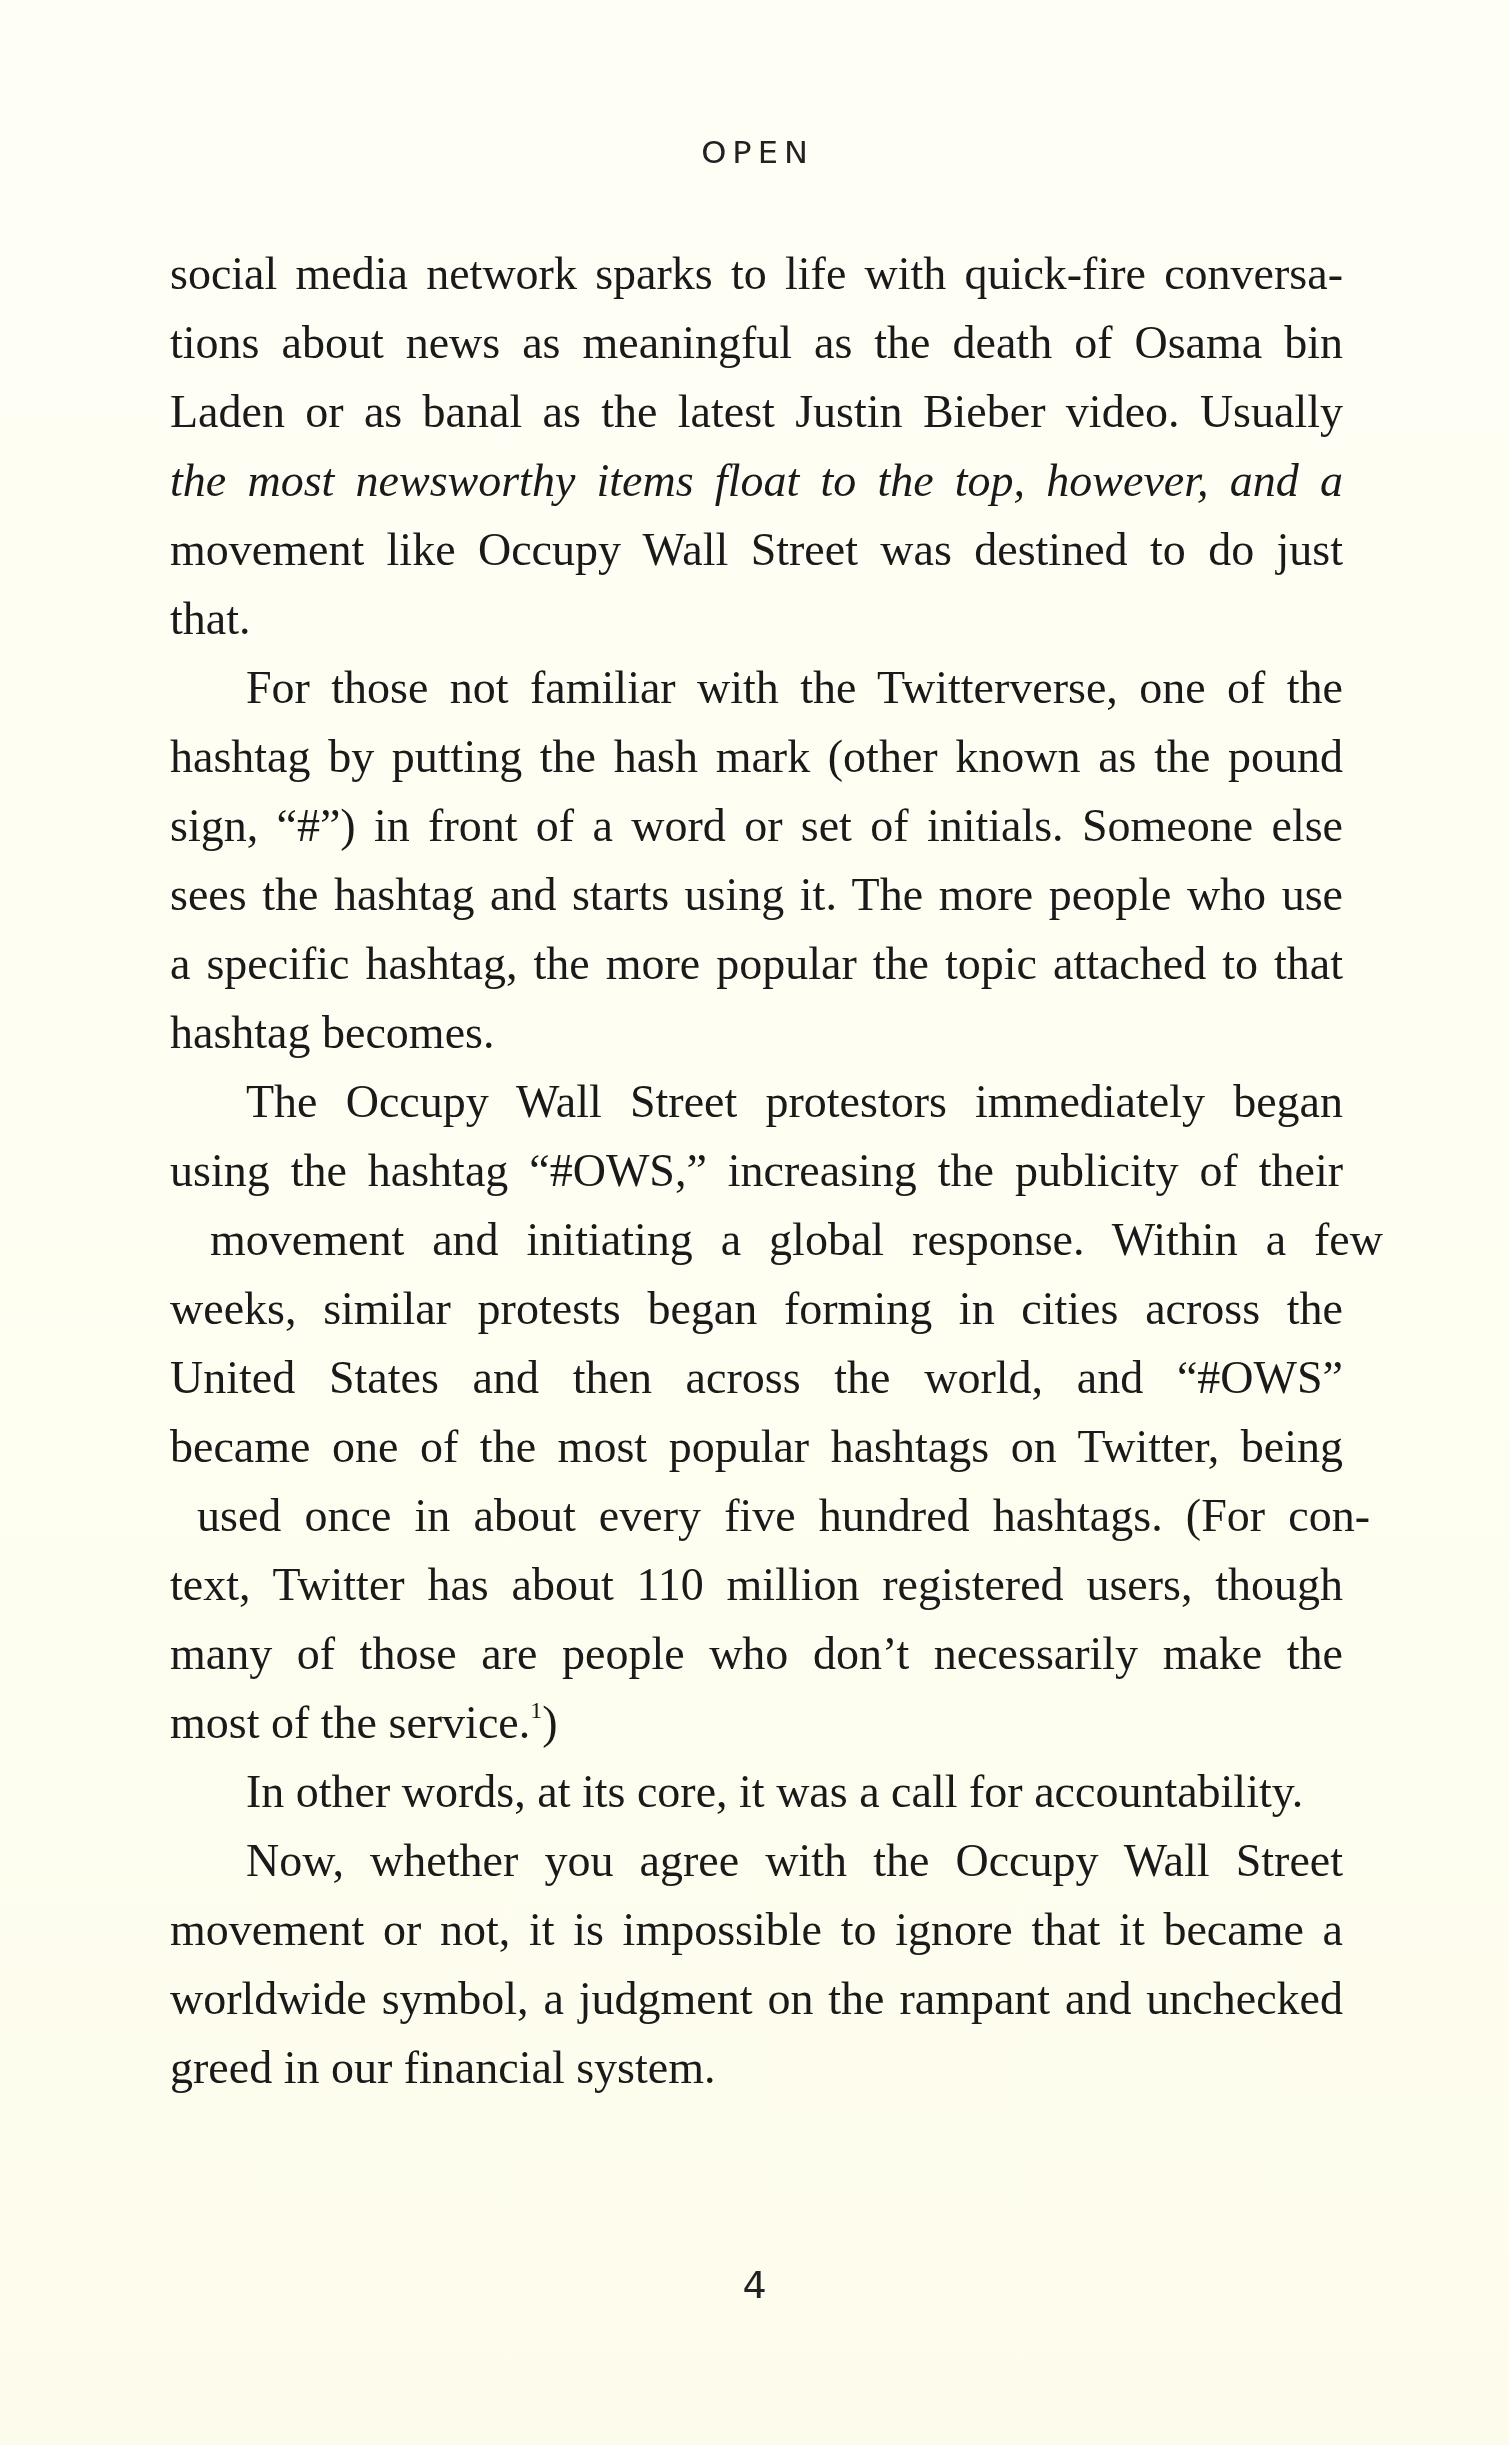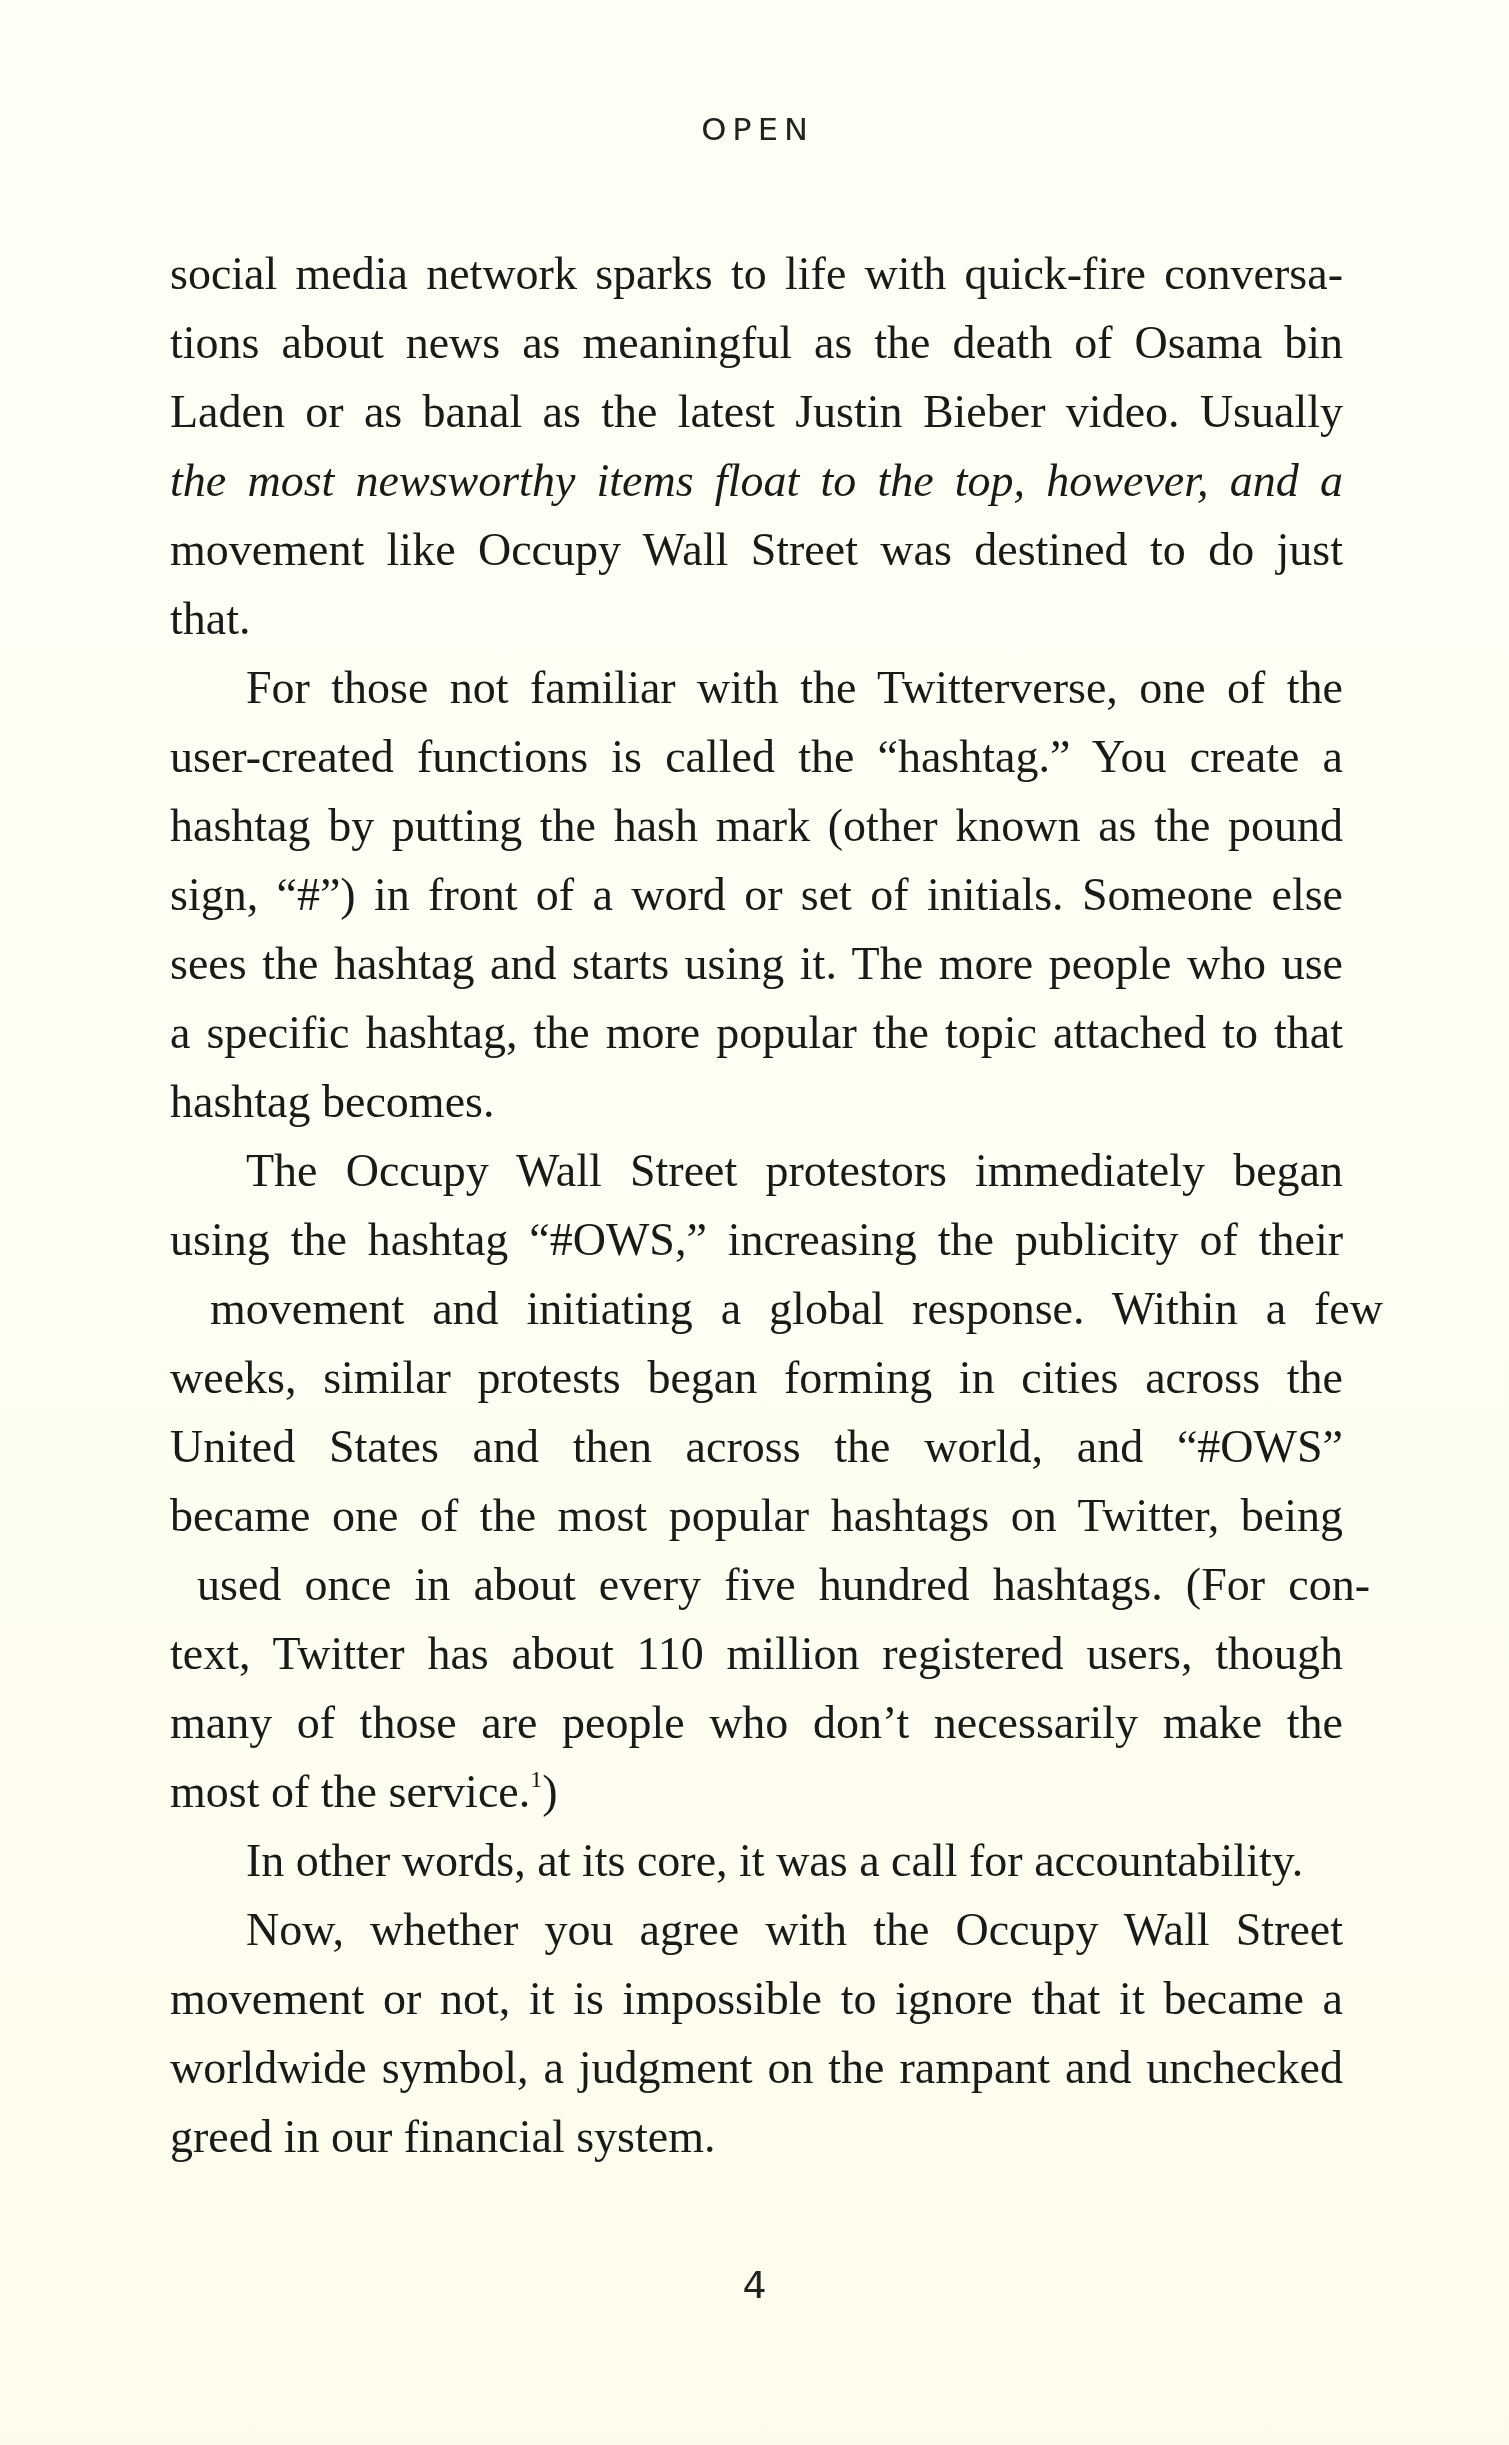--- a/index.html
+++ b/index.html
@@ -9,21 +9,21 @@
     body {
       width: 1509px;
       height: 2446px;
       position: relative;
       overflow: hidden;
       background: linear-gradient(180deg, #fefef5 0%, #fefef2 50%, #fdfcec 100%);
       color: #1c1c1c;
     }
     .running-head {
       position: absolute;
-      top: 111px;
+      top: 134px;
       left: 0;
       width: 1509px;
       text-align: center;
       font-family: "DejaVu Sans", sans-serif;
       font-weight: 300;
       font-size: 32px;
       letter-spacing: 6px;
       line-height: 36px;
       color: #222;
       -webkit-text-stroke: 0px;
@@ -89,21 +89,20 @@
     <span class="line" style="width: 1173px;">social media network sparks to life with quick-fire conversa-</span>
     <span class="line" style="width: 1173px;">tions about news as meaningful as the death of Osama bin</span>
     <span class="line" style="width: 1173px;">Laden or as banal as the latest Justin Bieber video. Usually</span>
     <span class="line" style="width: 1173px; font-style: italic;">the most newsworthy items float to the top, however, and a</span>
     <span class="line" style="width: 1173px;">movement like Occupy Wall Street was destined to do just</span>
     <span class="line last" style="width: 1173px;">that.</span>
   </div>
 
   <div>
     <span class="line indent" style="width: 1097px;">For those not familiar with the Twitterverse, one of the</span>
-    <span class="line" style="width: 1173px;">user-created functions is called the “hashtag.” You create a</span>
     <span class="line" style="width: 1173px;">hashtag by putting the hash mark (other known as the pound</span>
     <span class="line" style="width: 1173px;">sign, “#”) in front of a word or set of initials. Someone else</span>
     <span class="line" style="width: 1173px;">sees the hashtag and starts using it. The more people who use</span>
     <span class="line" style="width: 1173px;">a specific hashtag, the more popular the topic attached to that</span>
     <span class="line last" style="width: 1173px;">hashtag becomes.</span>
   </div>
 
   <div>
     <span class="line indent" style="width: 1097px;">The Occupy Wall Street protestors immediately began</span>
     <span class="line" style="width: 1173px;">using the hashtag “#OWS,” increasing the publicity of their</span>

